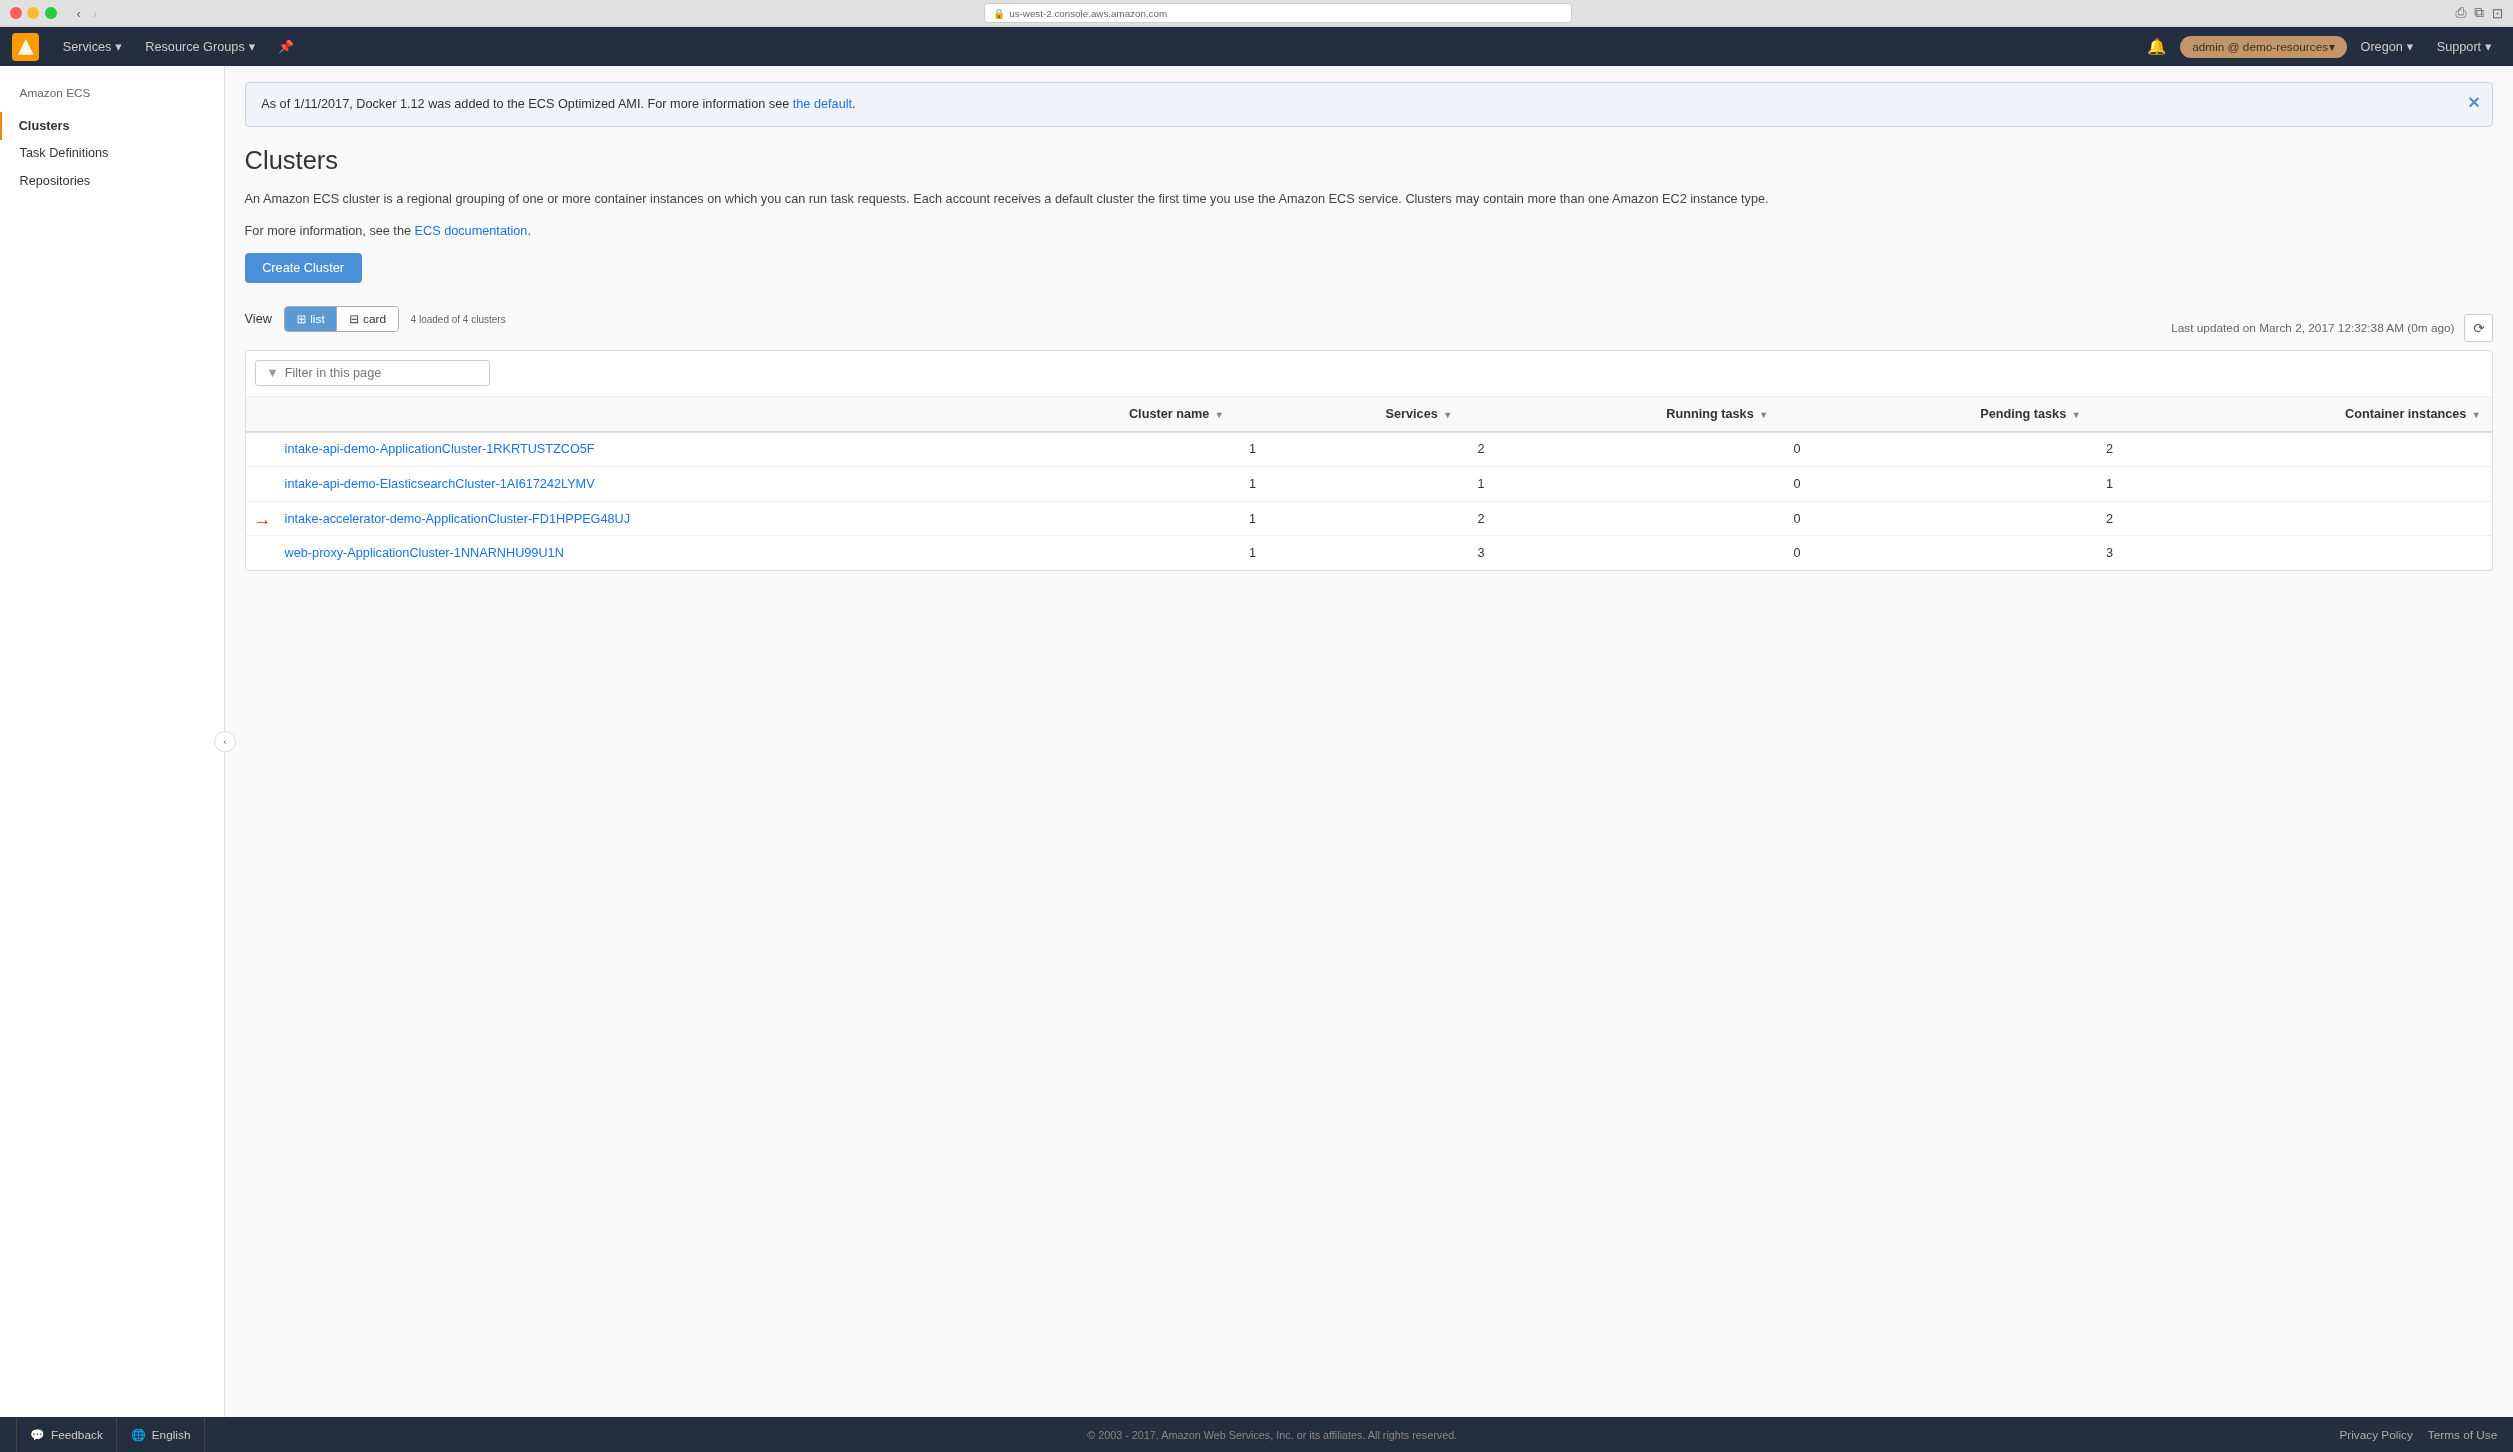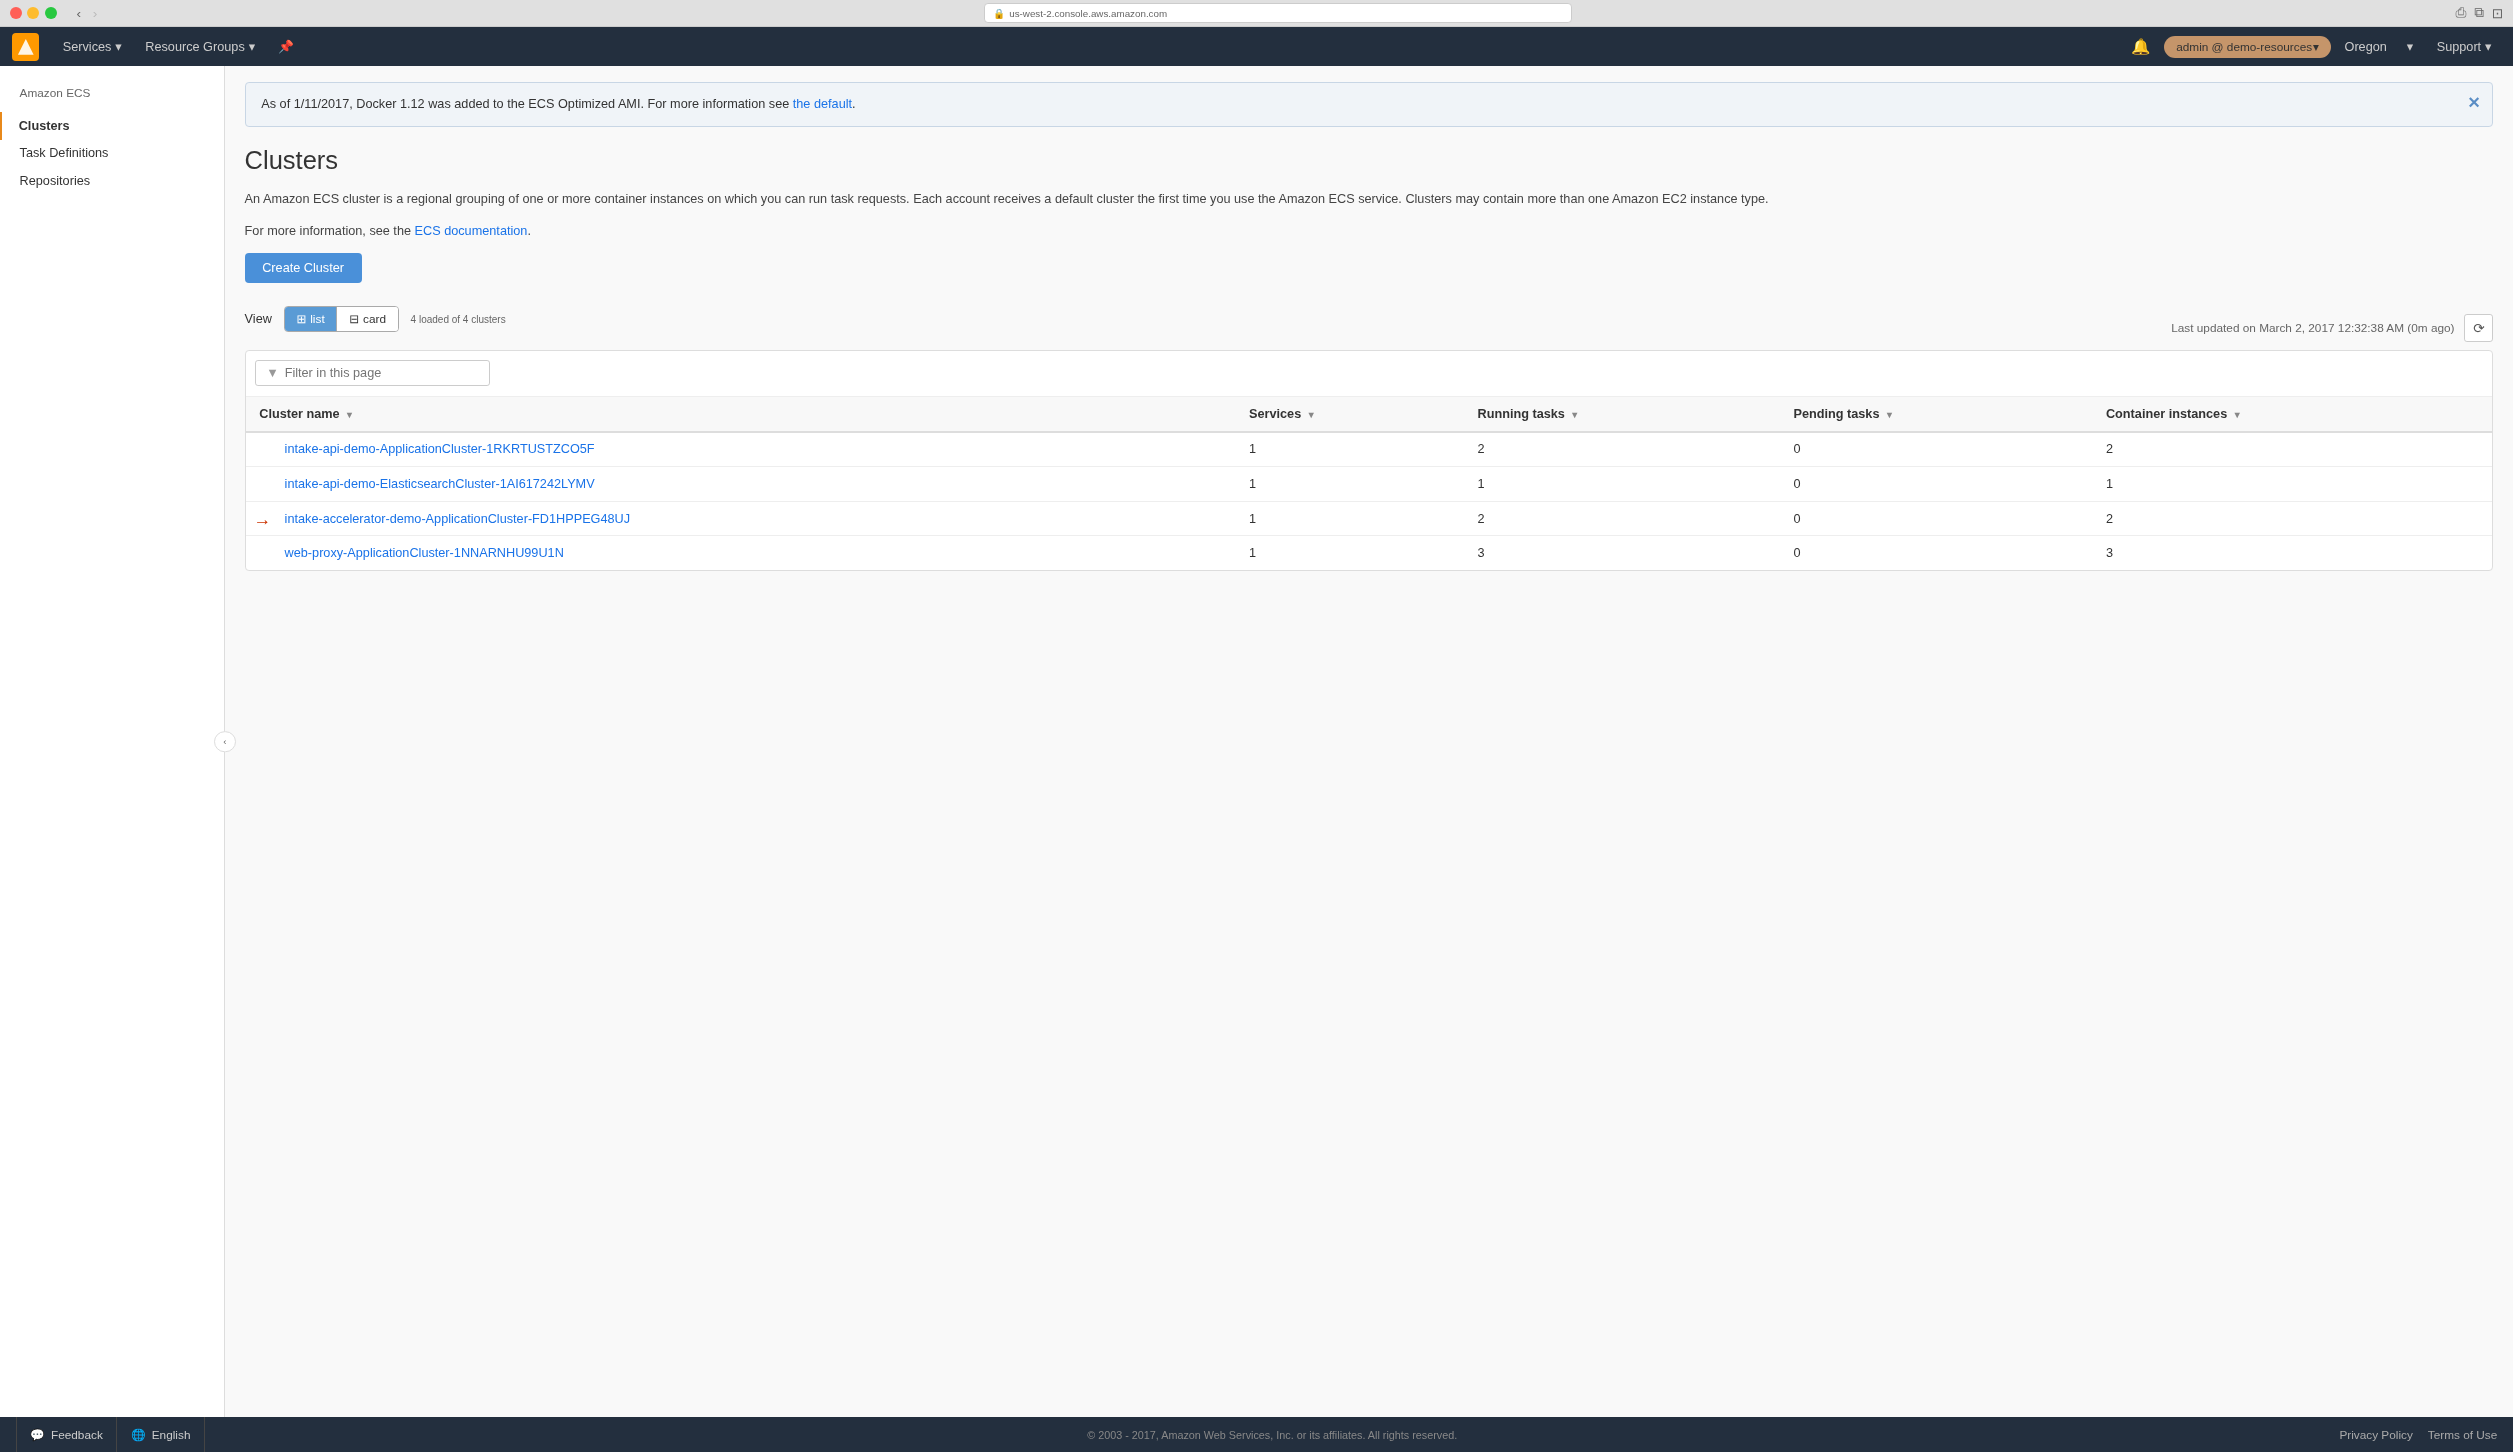--- a/index.html
+++ b/index.html
@@ -69,21 +69,21 @@
     .aws-bell { color: #ccc; font-size: 15.7px; padding: 0 9.8px; cursor: pointer; }
     .aws-user-pill {
       background: #c5956a;
       color: #333;
       border-radius: 11.8px;
       padding: 3.9px 11.8px;
       font-size: 11.8px;
       cursor: pointer;
       display: flex; align-items: center; gap: 1px;
     }
-    .aws-region { color: #ccc; font-size: 12.7px; padding: 0 9.8px; cursor: pointer; display: flex; align-items: center; gap: 20px; }
+    .aws-region { color: #ccc; font-size: 12.7px; padding: 0 9.8px; cursor: pointer; display: flex; align-items: center; gap: 4px; }
     .aws-support { color: #ccc; font-size: 12.7px; padding: 0 9.8px; cursor: pointer; display: flex; align-items: center; gap: 3.9px; }
 
     
     .main-layout {
       display: flex;
       flex: 1;
       background: white;
     }
 
     
@@ -234,21 +234,21 @@
 
     
     .clusters-table {
       width: 100%;
       border-collapse: collapse;
       font-size: 12.7px;
     }
     .clusters-table th {
       background: #f8f8f8;
       padding: 9.8px 13.7px;
-      text-align: left;
+      text-align: right;
       font-weight: 600;
       color: #333;
       border-bottom: 2px solid #ddd;
       white-space: nowrap;
     }
     .clusters-table th .sort-icon { color: #888; margin-left: 3.9px; font-size: 9.8px; }
     .clusters-table td {
       padding: 9.8px 13.7px;
       border-bottom: 1px solid #eee;
       color: #333;

